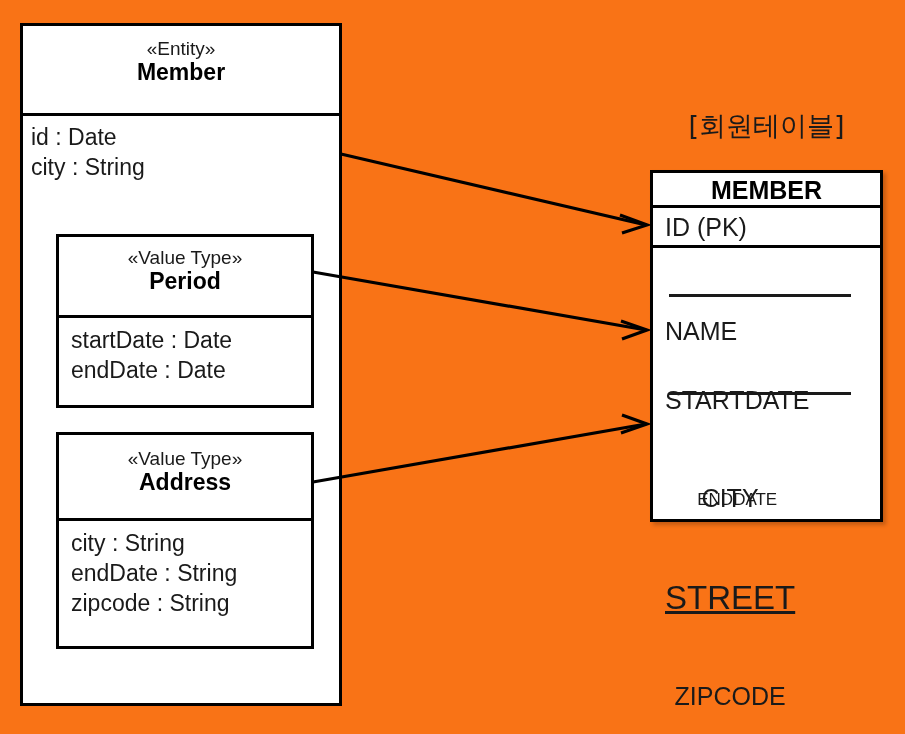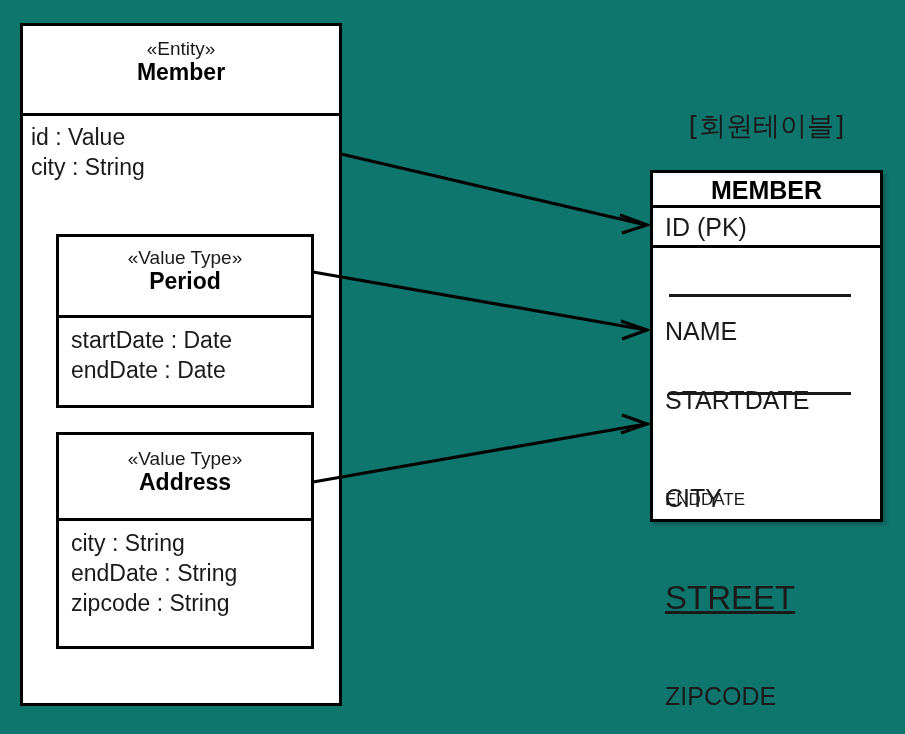--- a/index.html
+++ b/index.html
@@ -8,21 +8,21 @@
     background: #ffffff;
   }
   body {
     font-family: "Liberation Sans", "DejaVu Sans", sans-serif;
     color: #1a1a1a;
   }
   #canvas {
     position: relative;
     width: 905px;
     height: 734px;
-    background: #0f766e;
+    background: #f97316;
     overflow: hidden;
   }
 
   
   .uml-box {
     position: absolute;
     box-sizing: border-box;
     background: #ffffff;
     border: 3px solid #000000;
   }
@@ -121,20 +121,21 @@
   #member-table .div-2 { top: 72px; }
 
   .tbl-col {
     position: absolute;
     left: 12px;
     font-size: 25px;
     font-weight: 400;
     line-height: 33px;
     color: #1a1a1a;
     white-space: pre;
+    text-align: center;
   }
   #col-id     { top: 38px; }
   #col-group1 { top: 76px; }
   #col-group2 { top: 145px; }
   #col-group3 { top: 243px; }
 
   .dash-sep {
     position: absolute;
     left: 16px;
     width: 182px;
@@ -170,21 +171,21 @@
 
 <div id="canvas">
 
   <div class="uml-box" id="member-entity">
     <div class="hdr">
       <span class="stereotype">«Entity»</span>
       <span class="typename">Member</span>
     </div>
     <div class="uml-divider"></div>
     <div class="attrs">
-      <span class="attr-line">id : Value</span>
+      <span class="attr-line">id : Date</span>
       <span class="attr-line">city : String</span>
     </div>
   </div>
 
   <div class="uml-box" id="period-box">
     <div class="hdr">
       <span class="stereotype">«Value Type»</span>
       <span class="typename">Period</span>
     </div>
     <div class="uml-divider"></div>

